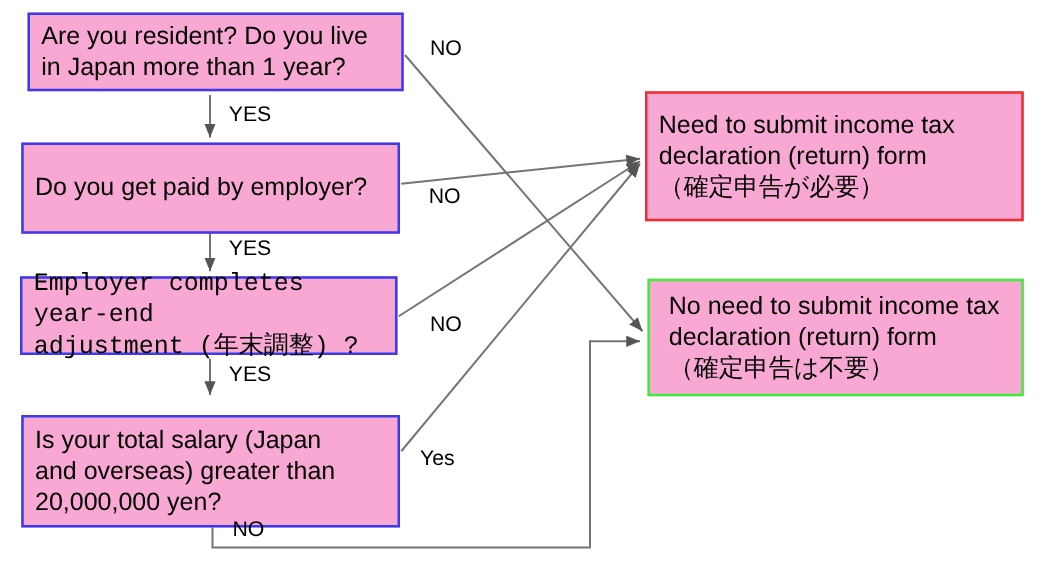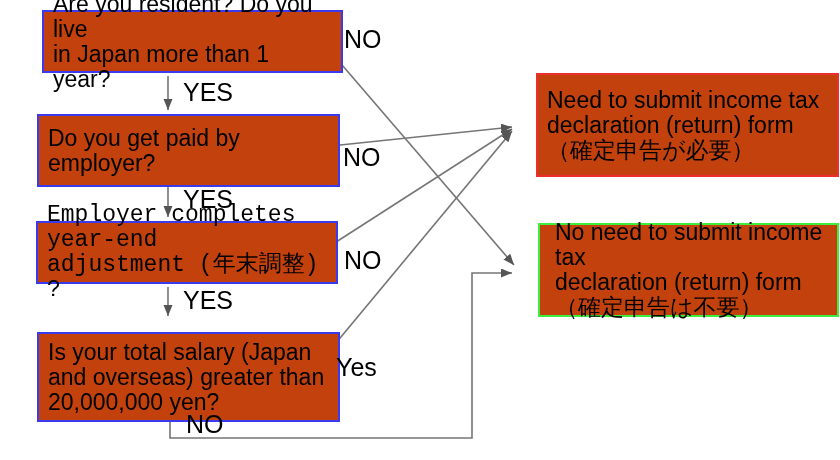--- a/index.html
+++ b/index.html
@@ -4,29 +4,29 @@
 <style>
   html,body { margin:0; padding:0; background:#ffffff; }
   .stage {
     position:relative; width:840px; height:460px; background:#ffffff;
     font-family:"Liberation Sans", sans-serif; color:#000000; overflow:hidden;
   }
   .connector-layer { position:absolute; left:0; top:0; width:840px; height:460px; }
   .edge { stroke:var(--connector,#757575); stroke-width:1.6; fill:none; }
   .head { fill:var(--arrowhead,#555555); }
   .node {
-    position:absolute; box-sizing:border-box; background:#c2410c;
+    position:absolute; box-sizing:border-box; background:#f9a8d4;
     border:2px solid #000; display:flex; align-items:center;
-    font-size:23px; line-height:25px; padding:4px 9px;
-    white-space:pre-line; letter-spacing:0;margin-left:20px;
+    font-size:20px; line-height:25px; padding:4px 9px;
+    white-space:pre-line; letter-spacing:0;
   }
   .node.q        { border-color:var(--question-border,#3a3aee); }
   .node.res-need { border-color:var(--need-border,#ee2e2e);  }
   .node.res-ok   { border-color:var(--noneed-border,#3dee3d); padding-left:15px; }
-  .lbl { position:absolute; font-size:25px; line-height:22px; white-space:nowrap; }
+  .lbl { position:absolute; font-size:17px; line-height:22px; white-space:nowrap; }
 </style>
 </head>
 <body>
 
 <div class="stage">
 
   <svg class="connector-layer" width="840" height="460" viewBox="0 0 840 460" xmlns="http://www.w3.org/2000/svg">
     <defs>
       <marker id="ah" markerUnits="userSpaceOnUse" markerWidth="12" markerHeight="10" refX="11" refY="4.5" orient="auto">
         <path class="head" d="M0,0 L11,4.5 L0,9 Z"></path>

